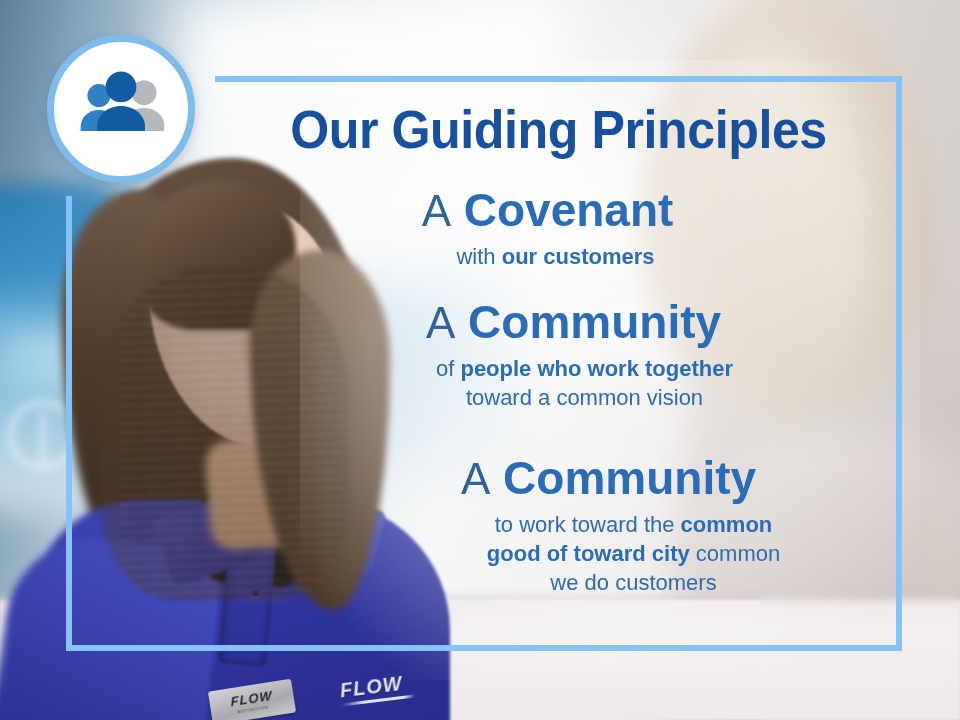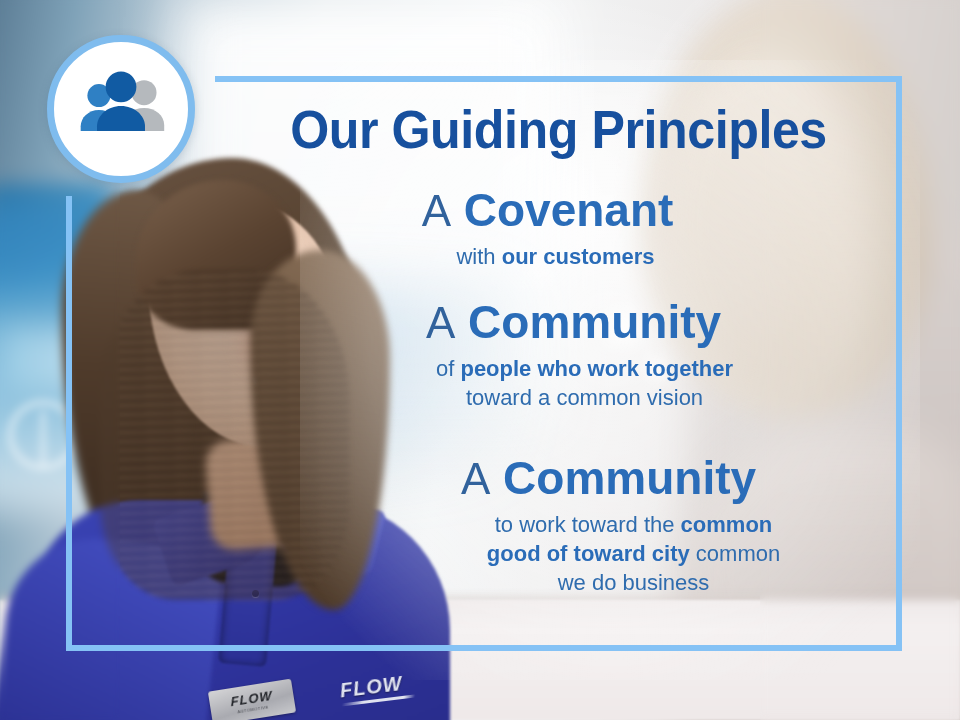--- a/index.html
+++ b/index.html
@@ -471,18 +471,18 @@
     </div>
 
     <div class="blk blk-3">
       <div class="head">
         <span class="art">A</span>
         <span class="word">Community</span>
       </div>
       <div class="sub">
         <div><span>to work toward the </span><b>common</b></div>
         <div><b>good of toward city</b><span> common</span></div>
-        <div>we do business</div>
+        <div>we do customers</div>
       </div>
     </div>
 
   </div>
 </div>
 
 </body></html>

